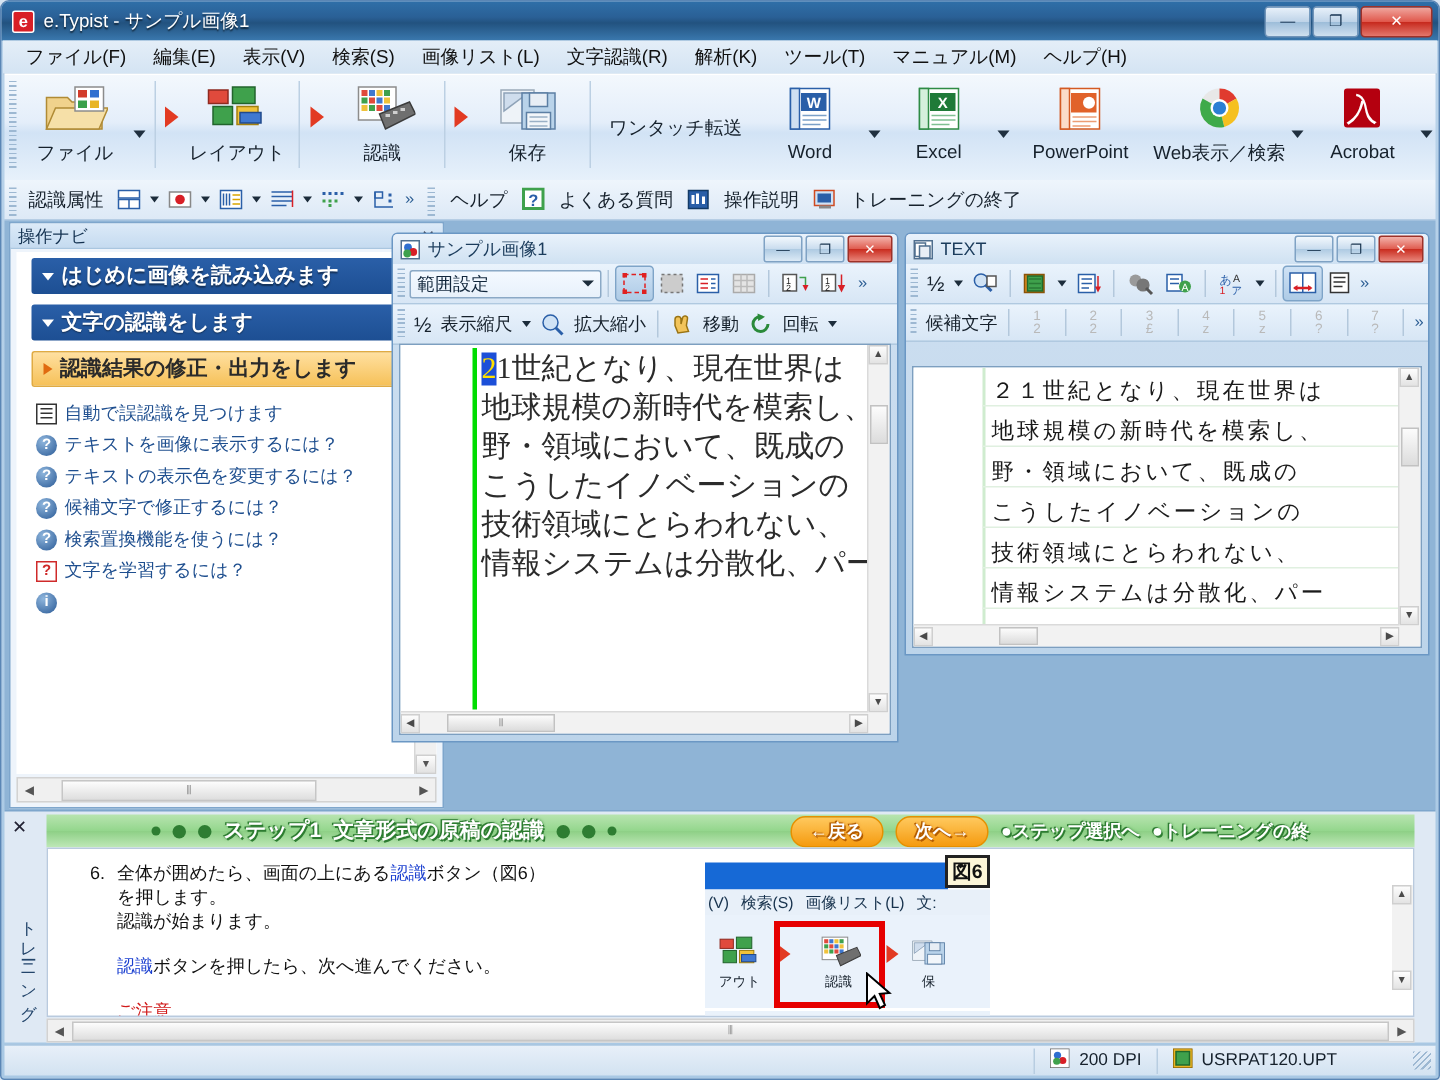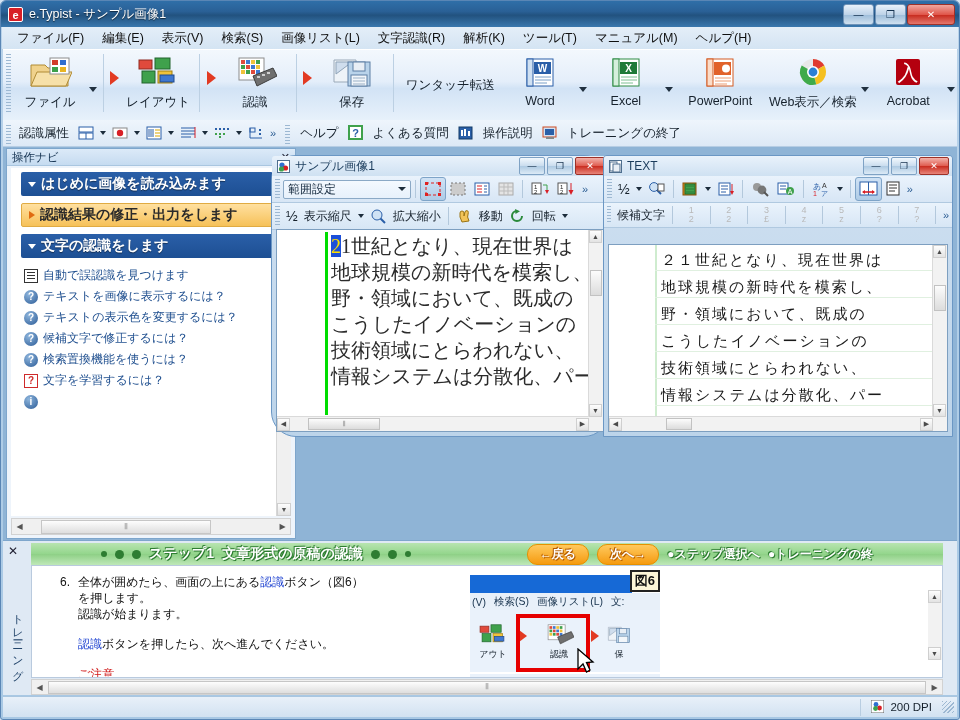--- a/index.html
+++ b/index.html
@@ -568,27 +568,27 @@
       <div class="navhdr">
         <span>操作ナビ</span>
         <span class="x">✕</span>
       </div>
       <div class="navbody">
         <div class="navinner">
           <div class="navsec">
             <span class="tri"></span>
             <span>はじめに画像を読み込みます</span>
           </div>
+          <div class="navsec">
+            <span class="tri"></span>
+            <span>文字の認識をします</span>
+          </div>
           <div class="navsec active">
             <span class="tri"></span>
             <span>認識結果の修正・出力をします</span>
-          </div>
-          <div class="navsec">
-            <span class="tri"></span>
-            <span>文字の認識をします</span>
           </div>
 
           <div class="navitem">
             <span class="di"></span>
             <span>自動で誤認識を見つけます</span>
           </div>
           <div class="navitem">
             <span class="qi">?</span>
             <span>テキストを画像に表示するには？</span>
           </div>
@@ -618,21 +618,21 @@
           <div class="arw" style="position:absolute;bottom:0;left:0;right:0">▼</div>
         </div>
       </div>
       <div class="navhsb">
         <div class="a">◀</div>
         <div class="th">⦀</div>
         <div class="a" style="margin-left:auto">▶</div>
       </div>
     </div>
 
-    <div class="mdi" style="left:268px;top:8px;width:338px;height:282px;border-radius:25px;">
+    <div class="mdi" style="left:258px;top:8px;width:338px;height:340px;">
       <div class="cap">
         <span class="ci">
           <svg width="11" height="11">
               <circle cx="4" cy="4" r="2.6" fill="#2f6fd0"></circle>
               <circle cx="7.5" cy="7" r="2.6" fill="#d81f26"></circle>
               <circle cx="3.5" cy="8" r="2.6" fill="#3fa14c"></circle>
             </svg>
         </span>
         <span class="ct">サンプル画像1</span>
         <span class="cb">
@@ -1112,16 +1112,25 @@
       <span>
         <svg width="13" height="13">
             <rect x="0" y="0" width="13" height="13" fill="#fff" stroke="#666"></rect>
             <circle cx="5" cy="4.5" r="2.4" fill="#2f6fd0"></circle>
             <circle cx="8.5" cy="8" r="2.4" fill="#d81f26"></circle>
             <circle cx="4.5" cy="8.5" r="2.4" fill="#3fa14c"></circle>
           </svg>
       </span>
       <span>200 DPI</span>
     </div>
+    <div class="stcell" style="min-width:150px">
+      <span>
+        <svg width="13" height="13">
+            <rect x="0" y="0" width="13" height="13" fill="#e8b423" stroke="#8a6407"></rect>
+            <rect x="2" y="2" width="9" height="9" fill="#3fa14c" stroke="#1f6a2c"></rect>
+          </svg>
+      </span>
+      <span>USRPAT120.UPT</span>
+    </div>
     <div class="grip2"></div>
   </div>
 
 </div>
 
 </body></html>

